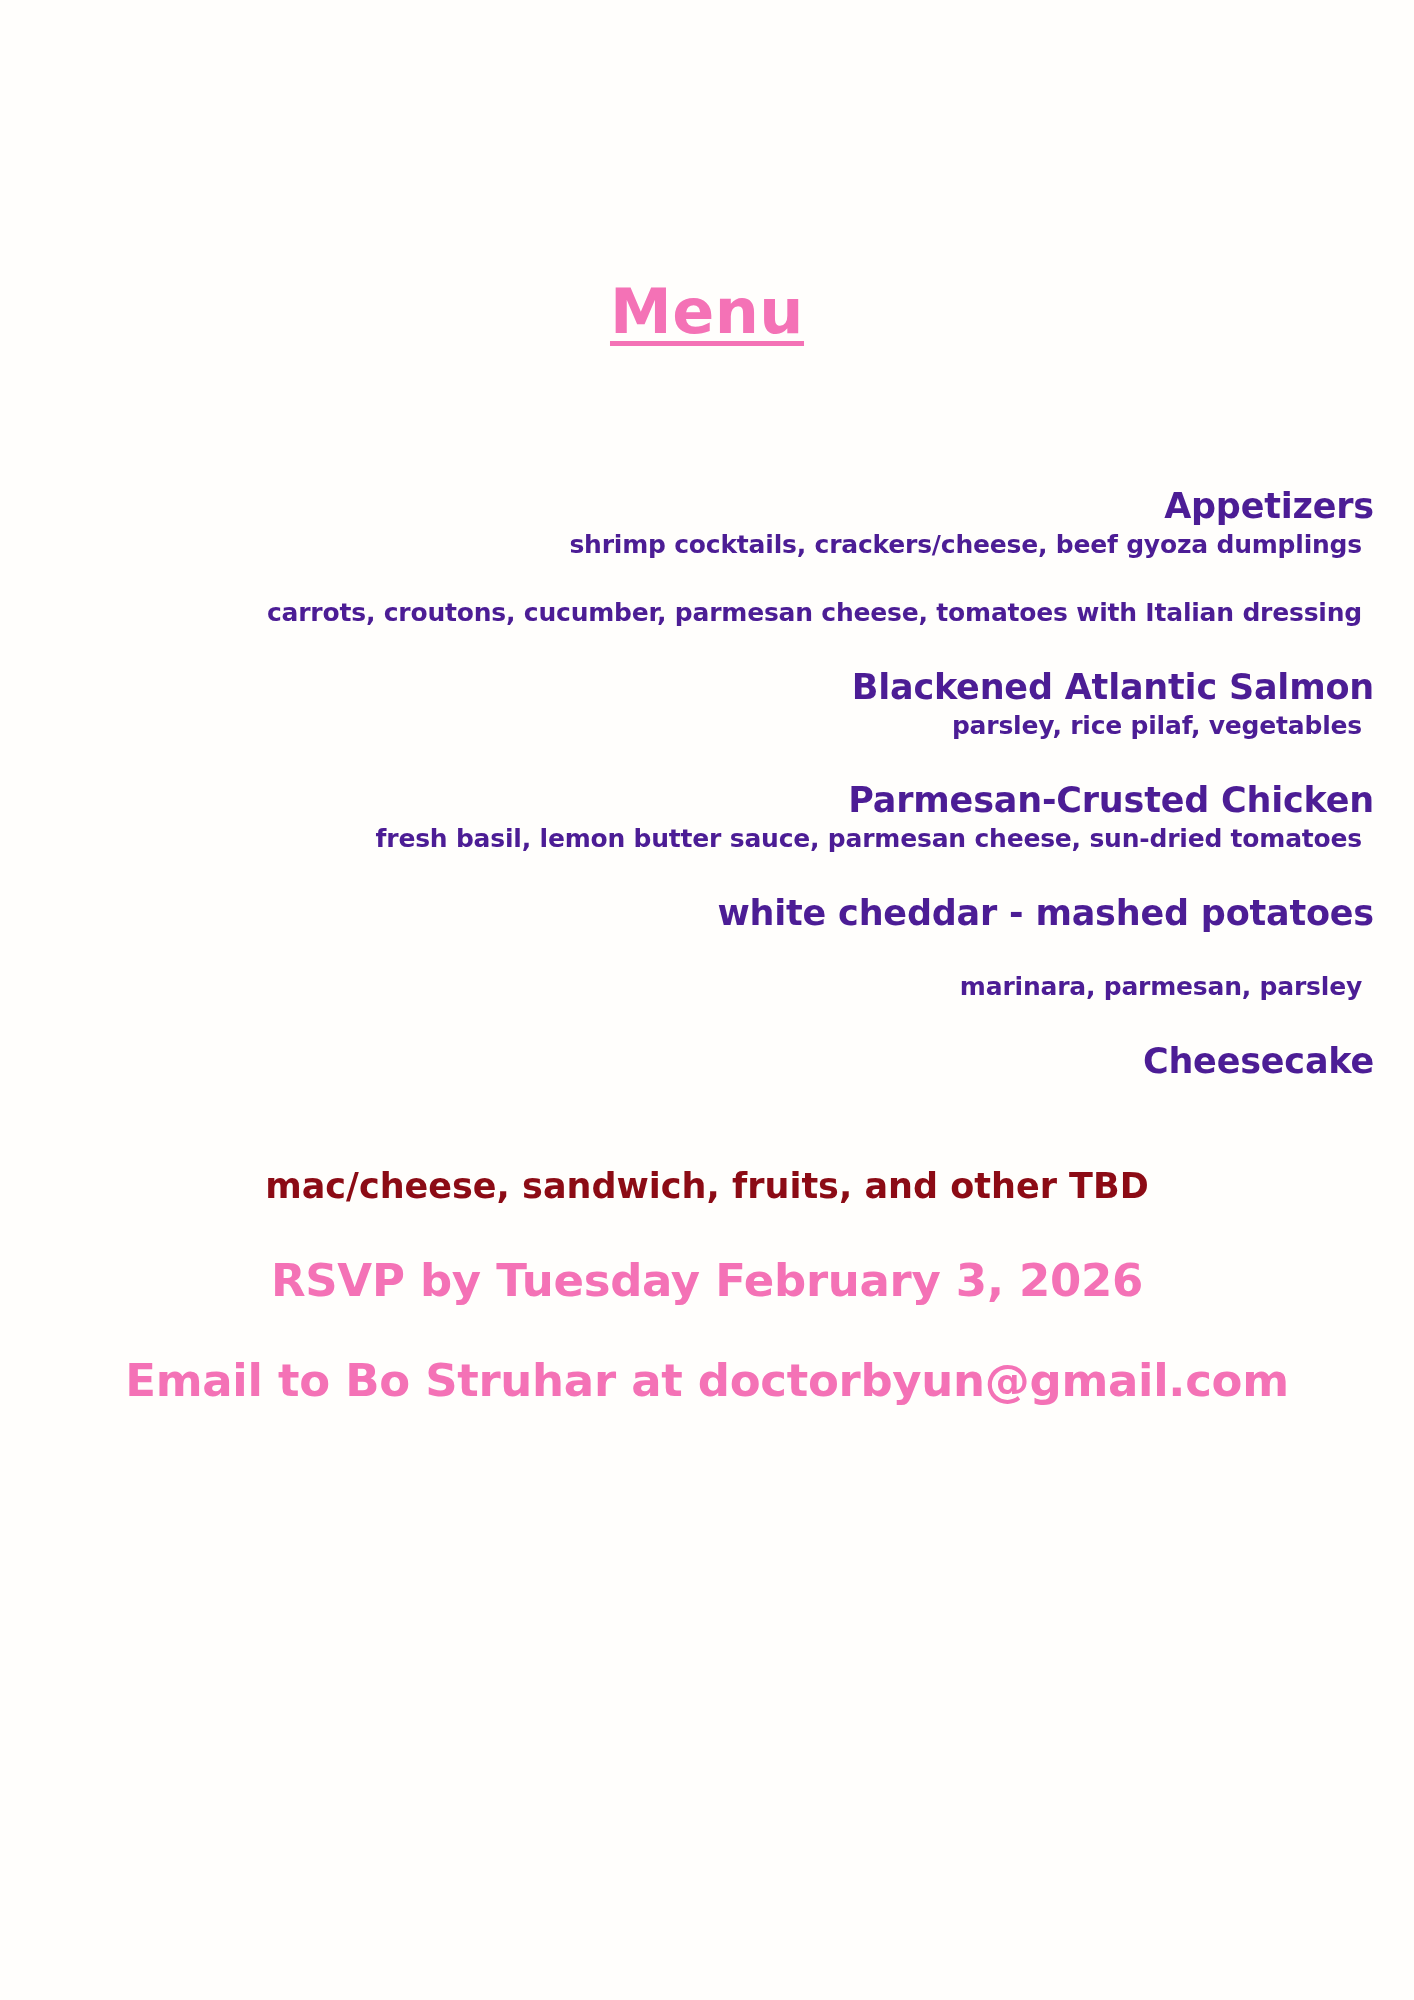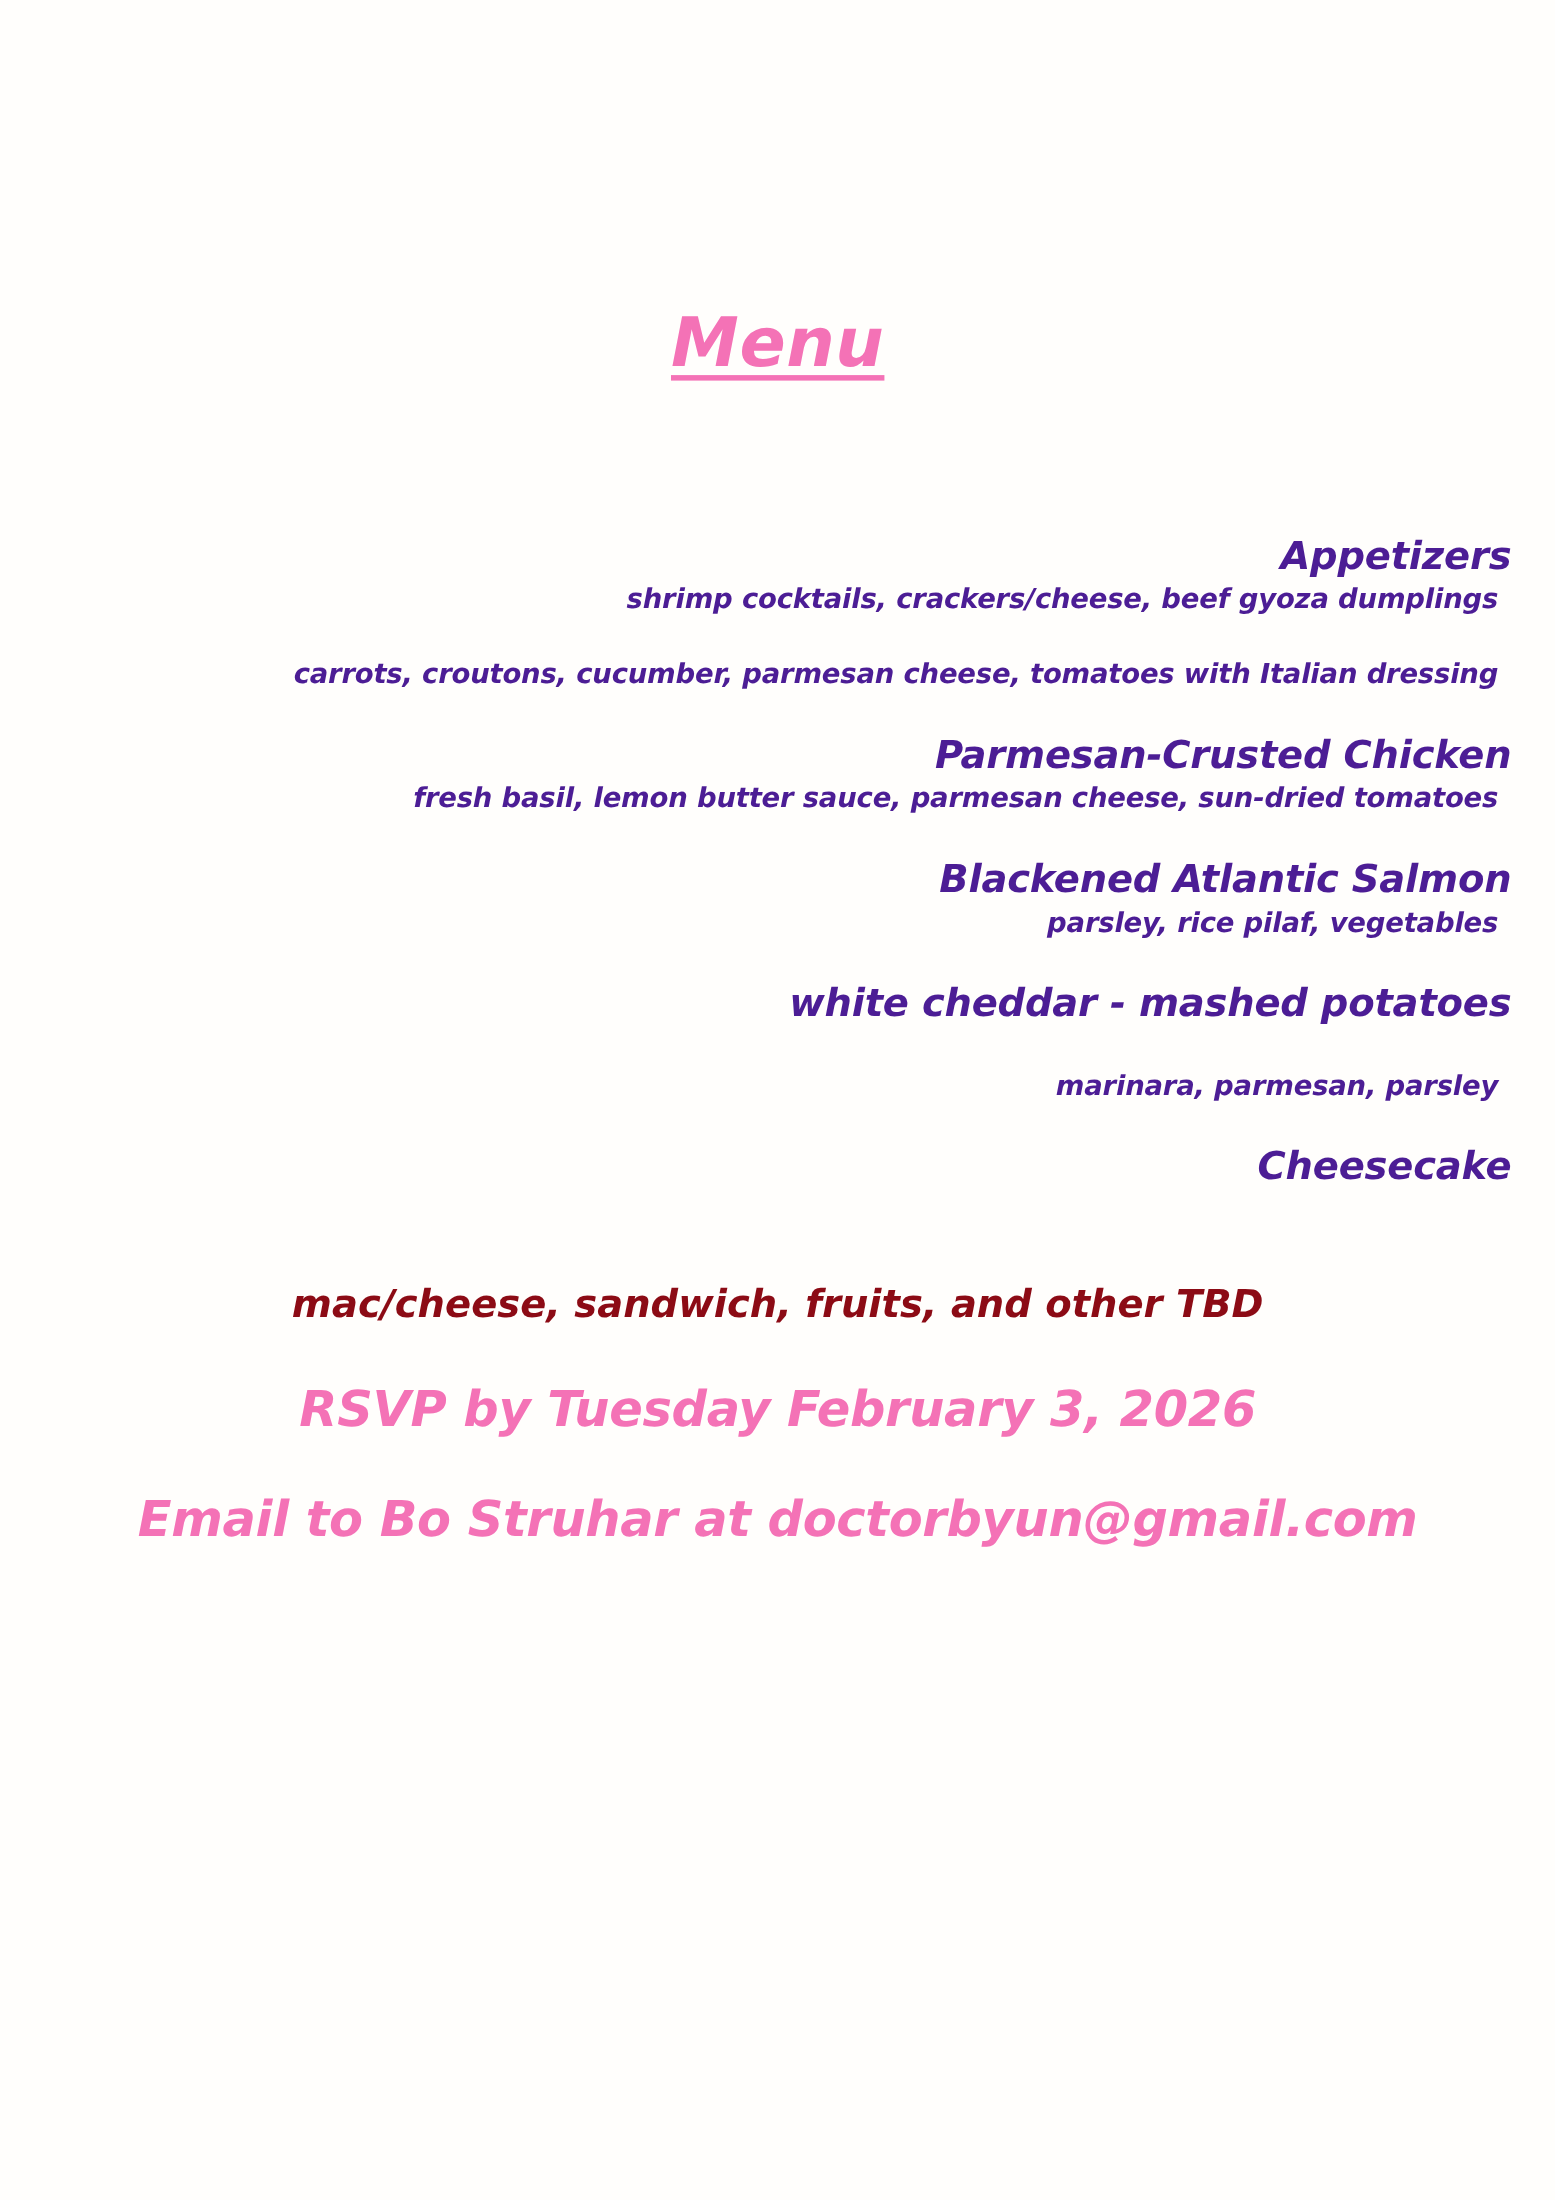--- a/index.html
+++ b/index.html
@@ -12,21 +12,20 @@
     background: #fffefc;
     font-family: "DejaVu Sans", sans-serif;
     overflow: hidden;
   }
   .page {
     position: relative;
     width: 1414px;
     height: 2000px;
     box-sizing: border-box;
     padding: 0 40px;
-    font-style: italic;
   }
 
   .menu-title {
     text-align: center;
     color: #f472b6;
     font-size: 62px;
     font-weight: bold;
     letter-spacing: 0.5px;
     text-decoration: underline;
     text-decoration-thickness: 5px;
@@ -113,27 +112,27 @@
     <div class="course">
       <div class="course-name">Appetizers</div>
       <div class="course-desc">shrimp cocktails, crackers/cheese, beef gyoza dumplings</div>
     </div>
 
     <div class="course">
       <div class="course-desc">carrots, croutons, cucumber, parmesan cheese, tomatoes with Italian dressing</div>
     </div>
 
     <div class="course">
-      <div class="course-name">Parmesan-Crusted Chicken</div>
-      <div class="course-desc">fresh basil, lemon butter sauce, parmesan cheese, sun-dried tomatoes</div>
+      <div class="course-name">Blackened Atlantic Salmon</div>
+      <div class="course-desc">parsley, rice pilaf, vegetables</div>
     </div>
 
     <div class="course">
-      <div class="course-name">Blackened Atlantic Salmon</div>
-      <div class="course-desc">parsley, rice pilaf, vegetables</div>
+      <div class="course-name">Parmesan-Crusted Chicken</div>
+      <div class="course-desc">fresh basil, lemon butter sauce, parmesan cheese, sun-dried tomatoes</div>
     </div>
 
     <div class="course">
       <div class="course-name">white cheddar - mashed potatoes</div>
     </div>
 
     <div class="course">
       <div class="course-desc">marinara, parmesan, parsley</div>
     </div>
 

